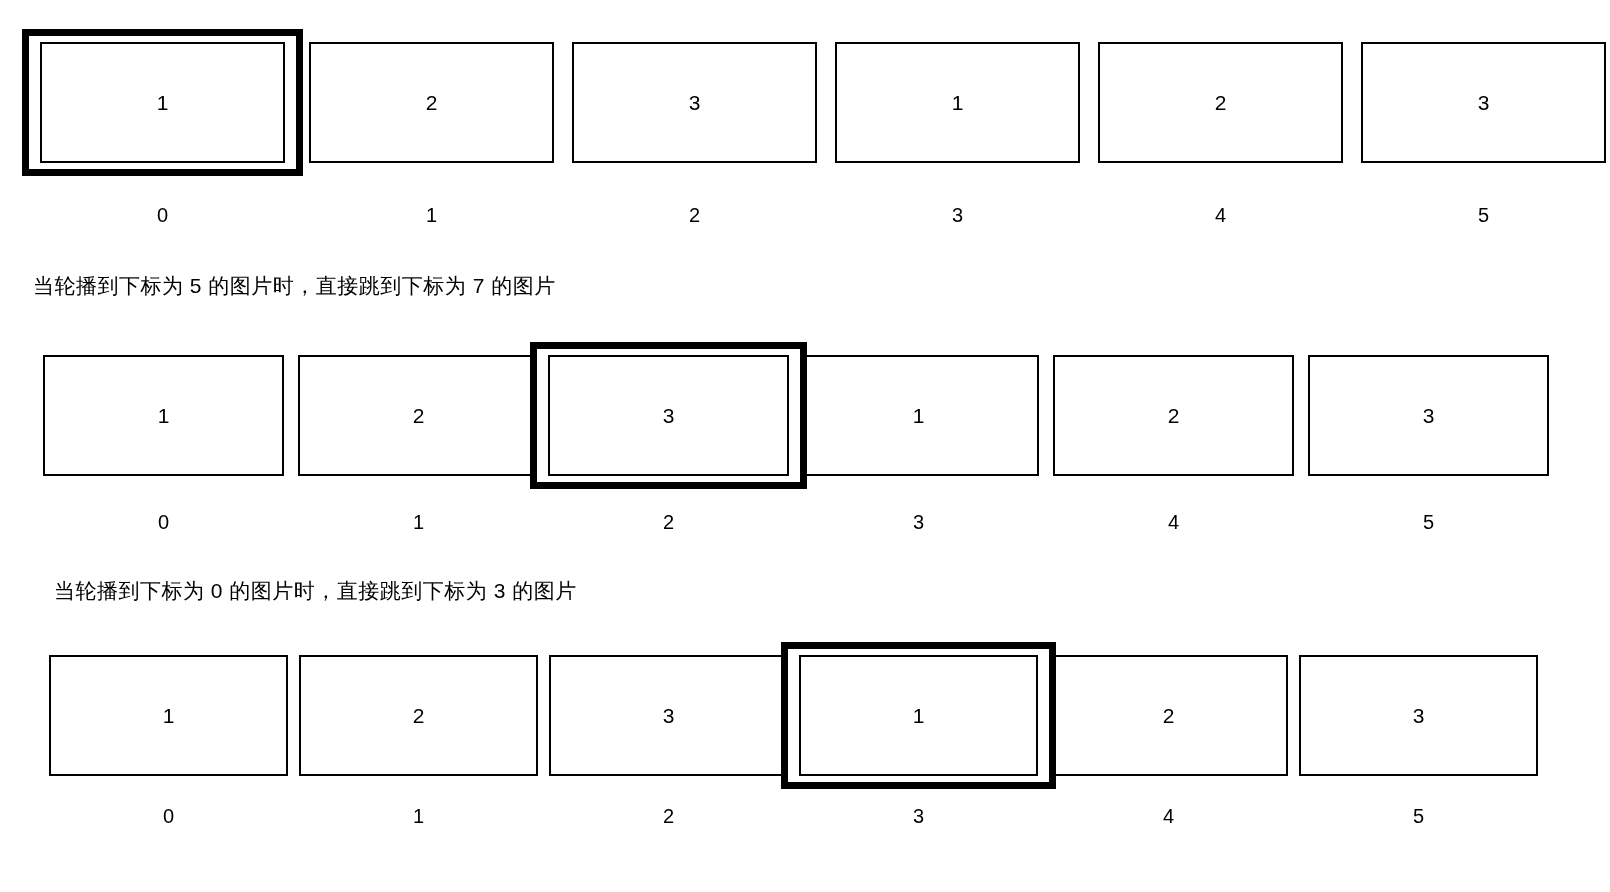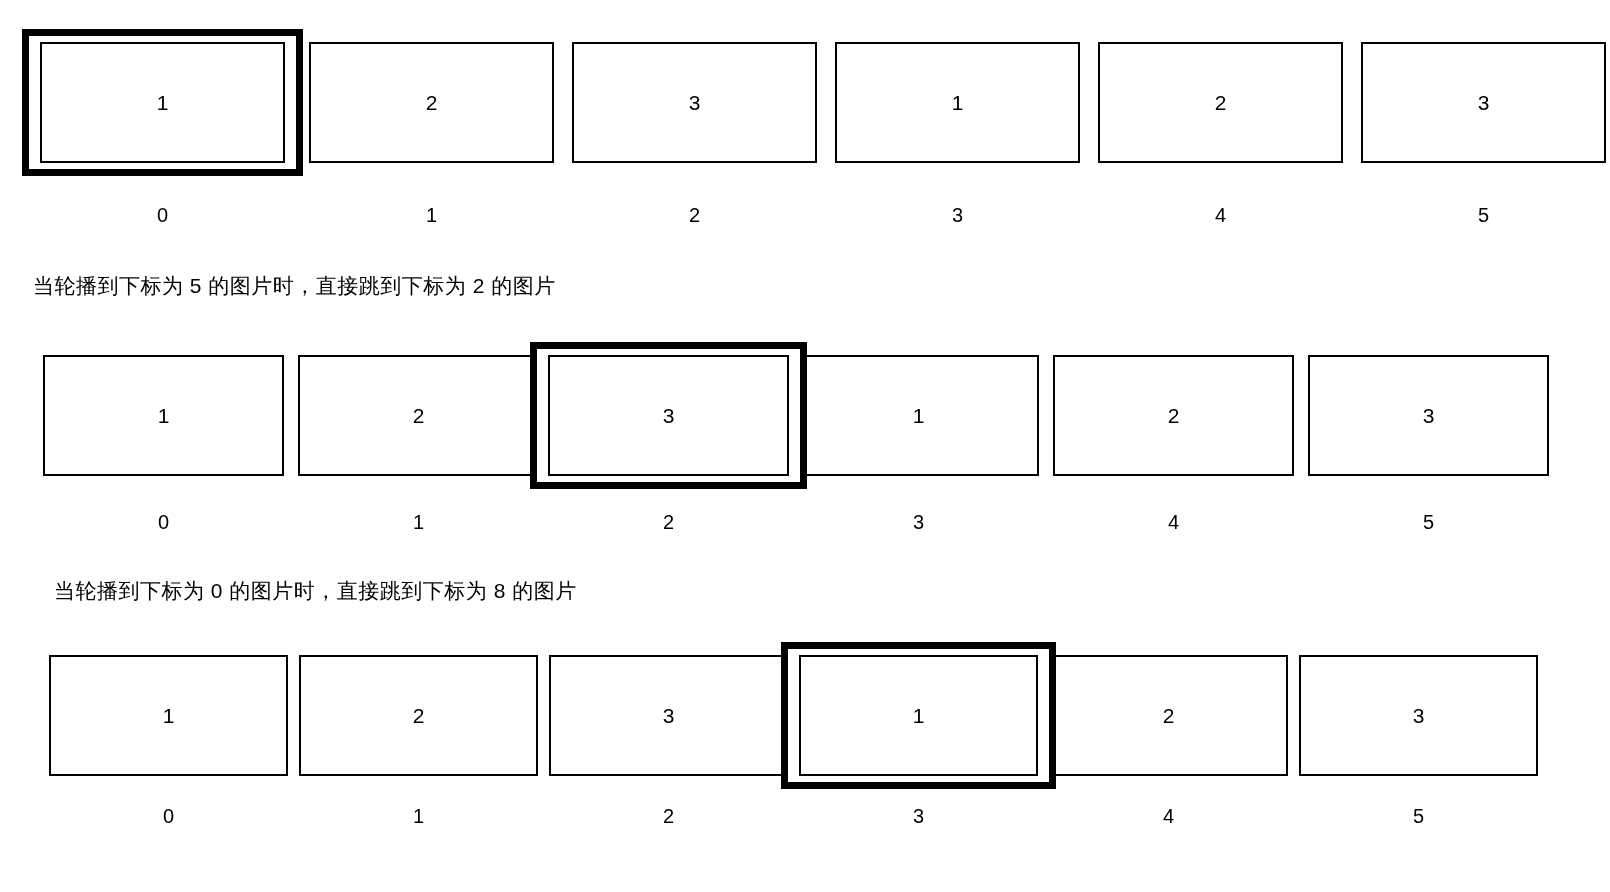--- a/index.html
+++ b/index.html
@@ -148,21 +148,21 @@
     <div class="index-ruler" style="left:22px;top:176px;">
       <div class="index-tick" style="width:281px;">0</div>
       <div class="index-tick" style="width:245px;margin-left:6px;">1</div>
       <div class="index-tick" style="width:245px;margin-left:18px;">2</div>
       <div class="index-tick" style="width:245px;margin-left:18px;">3</div>
       <div class="index-tick" style="width:245px;margin-left:18px;">4</div>
       <div class="index-tick" style="width:245px;margin-left:18px;">5</div>
     </div>
   </div>
 
-  <div class="caption-line" style="left:33px;top:271px;">当轮播到下标为 5 的图片时，直接跳到下标为 2 的图片</div>
+  <div class="caption-line" style="left:33px;top:271px;">当轮播到下标为 5 的图片时，直接跳到下标为 7 的图片</div>
 
   <div class="carousel-row" style="top:342px;">
     <div class="frame-strip" style="left:43px;">
 
       <div class="frame-slot" style="width:241px;height:147px;">
         <div class="frame-box" style="width:241px;height:121px;">
           <span class="frame-label">1</span>
         </div>
       </div>
 
@@ -202,21 +202,21 @@
     <div class="index-ruler" style="left:43px;top:170px;">
       <div class="index-tick" style="width:241px;">0</div>
       <div class="index-tick" style="width:241px;margin-left:14px;">1</div>
       <div class="index-tick" style="width:277px;margin-left:-9px;">2</div>
       <div class="index-tick" style="width:241px;margin-left:-9px;">3</div>
       <div class="index-tick" style="width:241px;margin-left:14px;">4</div>
       <div class="index-tick" style="width:241px;margin-left:14px;">5</div>
     </div>
   </div>
 
-  <div class="caption-line" style="left:54px;top:576px;">当轮播到下标为 0 的图片时，直接跳到下标为 8 的图片</div>
+  <div class="caption-line" style="left:54px;top:576px;">当轮播到下标为 0 的图片时，直接跳到下标为 3 的图片</div>
 
   <div class="carousel-row" style="top:642px;">
     <div class="frame-strip" style="left:49px;">
 
       <div class="frame-slot" style="width:239px;height:147px;">
         <div class="frame-box" style="width:239px;height:121px;">
           <span class="frame-label">1</span>
         </div>
       </div>
 

